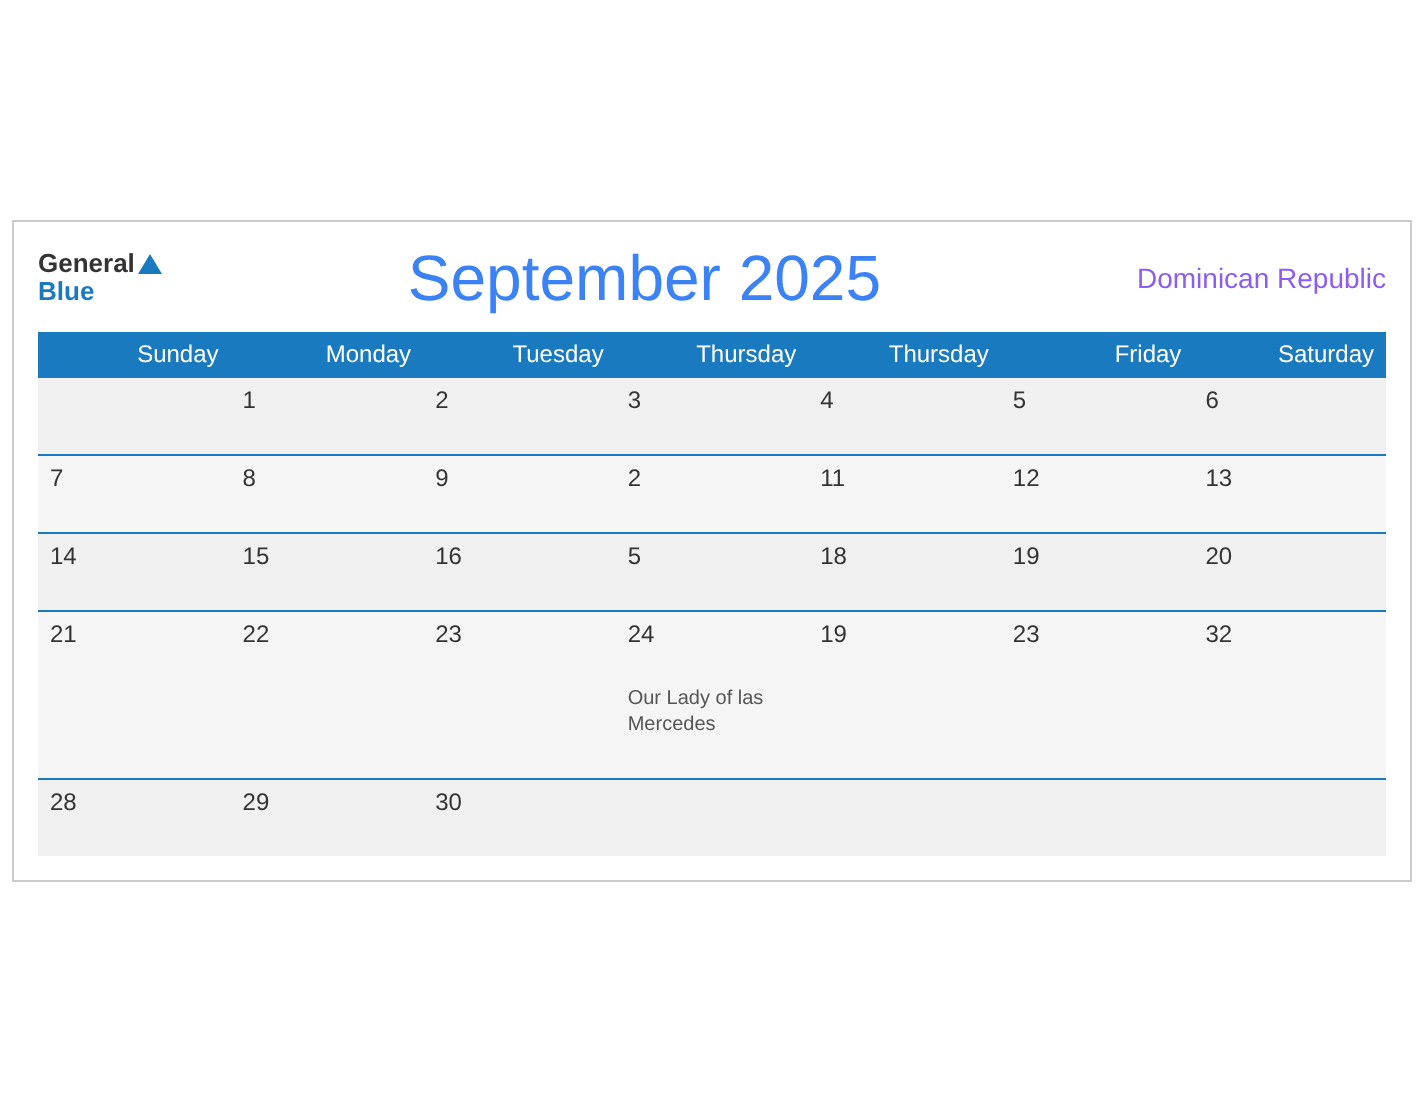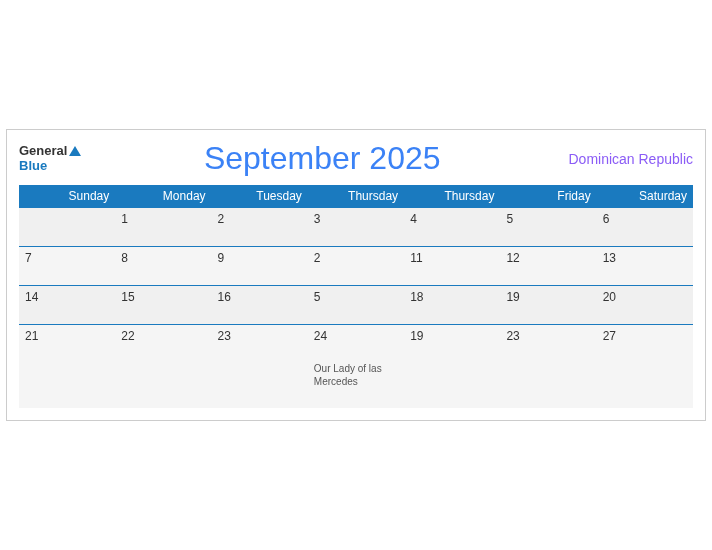--- a/index.html
+++ b/index.html
@@ -225,18 +225,33 @@
             <span class="day-num">24</span>
             <span class="event-text">Our Lady of las Mercedes</span>
           </td>
           <td>
             <span class="day-num">19</span>
           </td>
           <td>
             <span class="day-num">23</span>
           </td>
           <td>
-            <span class="day-num">27</span>
-          </td>
+            <span class="day-num">32</span>
+          </td>
+        </tr>
+        <tr class="row-odd">
+          <td>
+            <span class="day-num">28</span>
+          </td>
+          <td>
+            <span class="day-num">29</span>
+          </td>
+          <td>
+            <span class="day-num">30</span>
+          </td>
+          <td></td>
+          <td></td>
+          <td></td>
+          <td></td>
         </tr>
       </tbody>
   </table>
 </div>
 
 </body></html>

